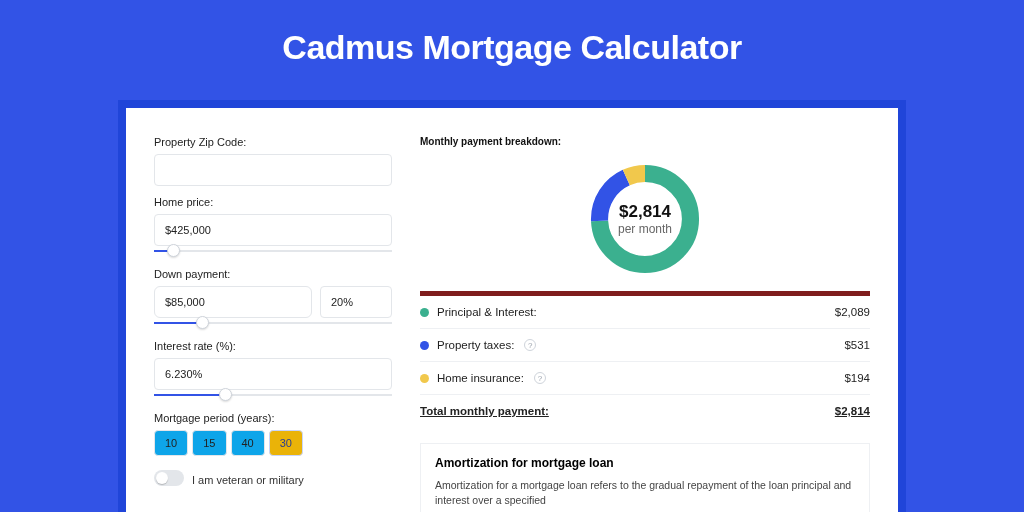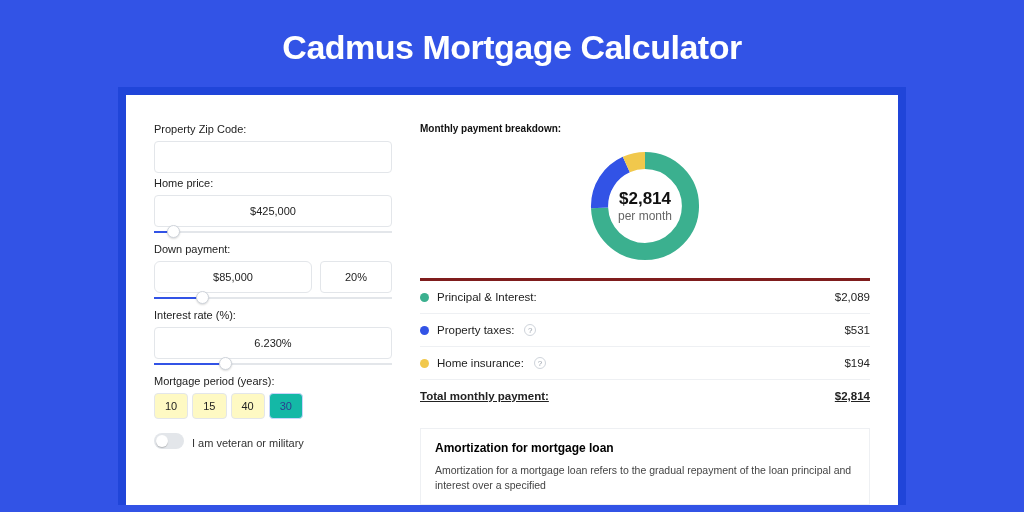--- a/index.html
+++ b/index.html
@@ -8,21 +8,21 @@
     background: #3253e6;
     width: 1024px;
     height: 512px;
     overflow: hidden;
   }
   .page-title {
     text-align: center;
     color: #fff;
     font-size: 34px;
     font-weight: 700;
-    padding: 28px 0 20px 0;
+    padding: 28px 0 33px 0;
     letter-spacing: -0.5px;
   }
   .card-wrap {
     background: #2045d9;
     margin: 0 auto;
     width: 788px;
     padding: 8px 8px 0 8px;
   }
   .card {
     background: #fff;
@@ -30,31 +30,30 @@
     padding: 28px 28px 0 28px;
     display: flex;
     gap: 28px;
   }
   .left {
     width: 238px;
     flex-shrink: 0;
     font-size: 11px;
     color: #333;
   }
-  .field { margin-bottom: 4px; }
+  .field { margin-bottom: 10px; }
   .label { display:block; margin-bottom: 6px; font-size: 11px; color:#222; }
   .input {
     width: 100%;
     border: 1px solid #e3e6ea;
     border-radius: 4px;
     padding: 9px 10px;
     font-size: 11px;
     color:#222;
     background:#fff;
-    text-align:center;
   }
   .slider-track {
     position: relative;
     height: 14px;
     margin-top: -2px;
   }
   .slider-line {
     position:absolute; left:0; top:6px; height:2px; background:#e3e6ea; width:100%;
   }
   .slider-fill {
@@ -62,45 +61,45 @@
   }
   .slider-thumb {
     position:absolute; top:0; width:13px; height:13px; border-radius:50%;
     background:#fff; border:1px solid #cfd4db; box-shadow:0 1px 2px rgba(0,0,0,.15);
   }
   .row { display:flex; gap:8px; }
   .row .input:first-child { flex: 1 1 auto; border-radius: 6px; }
   .row .input.pct { width:72px; flex:0 0 72px; }
   .periods { display:flex; gap:4px; margin-top:2px;}
   .period-btn {
-    border:1px solid #e3e6ea; background:#fef9c3; border-radius:4px;
+    border:1px solid #e3e6ea; background:#0ea5e9; border-radius:4px;
     font-size:11px; padding:6px 10px; cursor:pointer; color:#222;
   }
-  .period-btn.active { background:#14b8a6; border-color:#c8d5fb; color:#2a3e8f; }
+  .period-btn.active { background:#eab308; border-color:#c8d5fb; color:#2a3e8f; }
   .toggle-row { display:flex; align-items:flex-end; gap:8px; margin-top:14px; }
   .toggle {
     width:30px; height:16px; border-radius:10px; background:#e3e6ea; position:relative;
   }
   .toggle::after{
     content:""; position:absolute; left:2px; top:2px; width:12px; height:12px;
     background:#fff; border-radius:50%; box-shadow:0 1px 1px rgba(0,0,0,.2);
   }
 
   .right { flex:1; }
   .section-title { font-size:10px; font-weight:700; color:#111; margin-bottom:8px; }
   .donut-area { display:flex; justify-content:center; padding:4px 0 12px 0;}
   .donut { position:relative; width:120px; height:120px; }
   .donut svg { width:120px; height:120px; transform: rotate(-90deg);}
   .donut-center {
     position:absolute; inset:0; display:flex; flex-direction:column;
     align-items:center; justify-content:center;
   }
   .donut-center .amt { font-size:17px; font-weight:700; color:#111;}
   .donut-center .sub { font-size:12px; color:#666;}
-  .breakdown { border-top:3px solid #7f1d1d; }
+  .breakdown { border-top:5px solid #7f1d1d; }
   .brow {
     display:flex; align-items:center; justify-content:space-between;
     padding:10px 0; border-bottom:1px solid #eef0f3; font-size:11.5px; color:#222;
   }
   .brow:last-child { border-bottom:none;text-decoration:underline;}
   .brow .lhs { display:flex; align-items:center; gap:8px;}
   .dot { width:9px; height:9px; border-radius:50%; display:inline-block;}
   .dot.green{ background:#3bb08f;}
   .dot.blue{ background:#3253e6;}
   .dot.yellow{ background:#f1c84c;}

